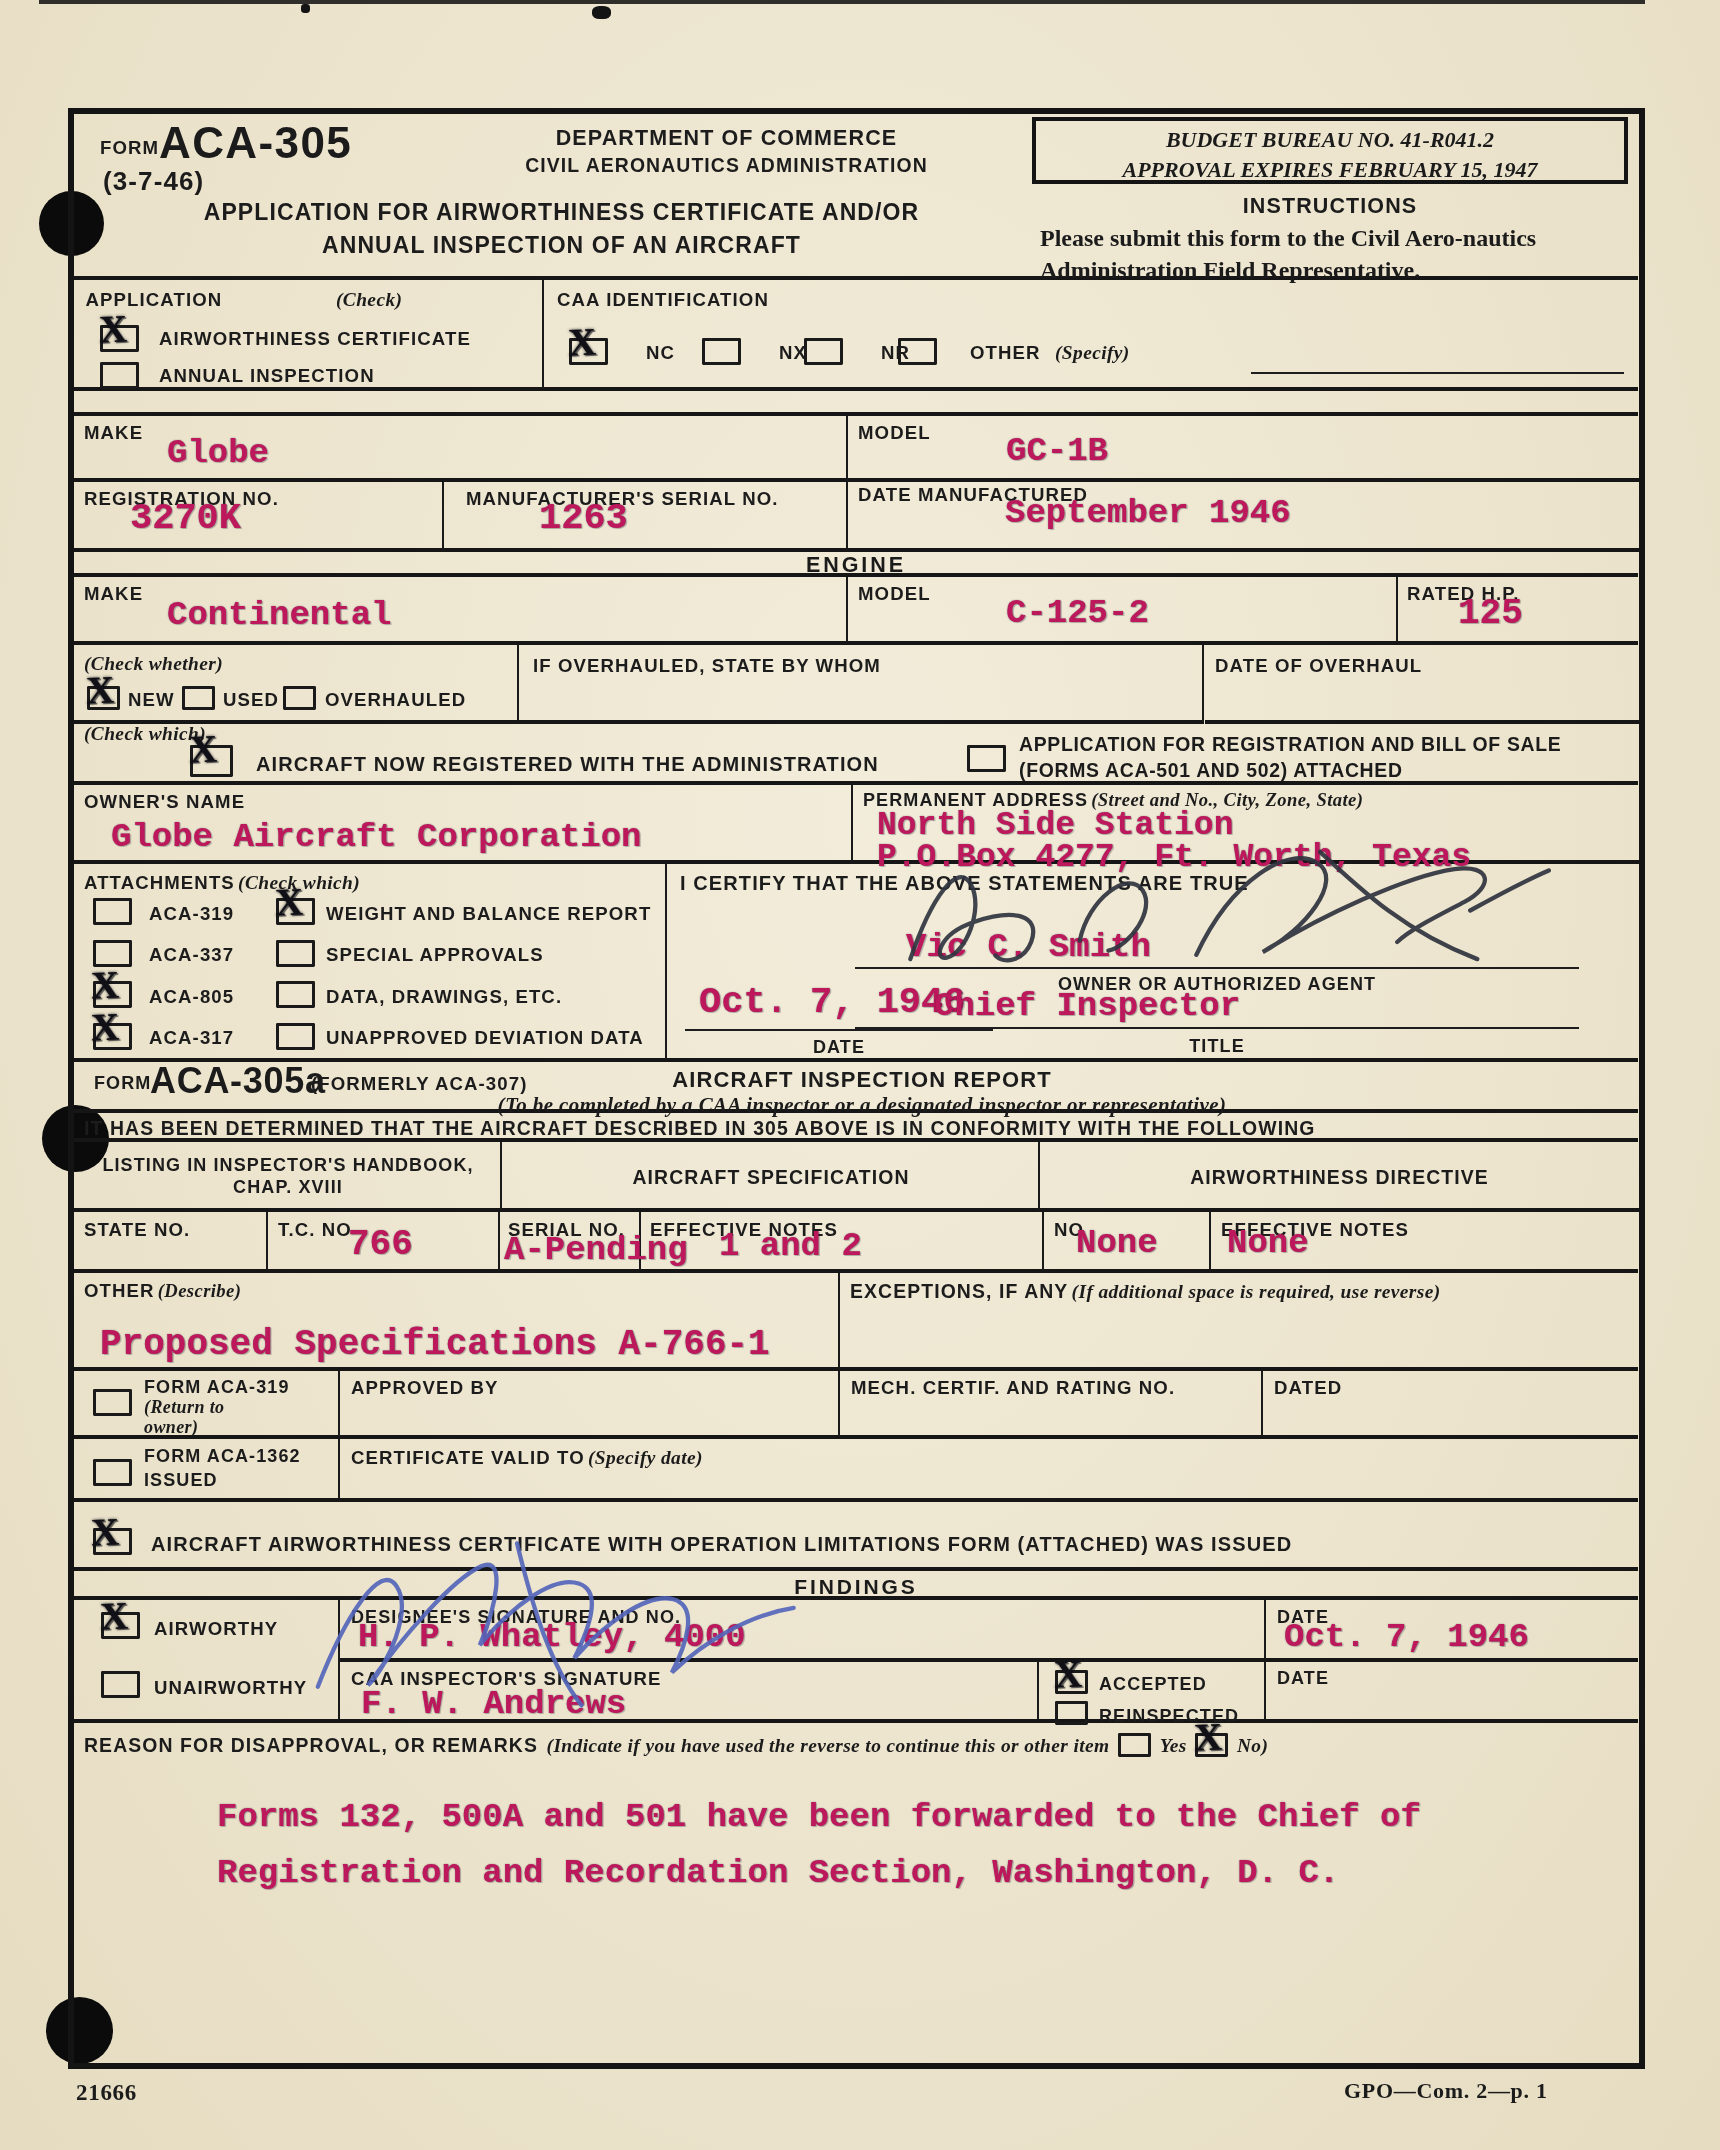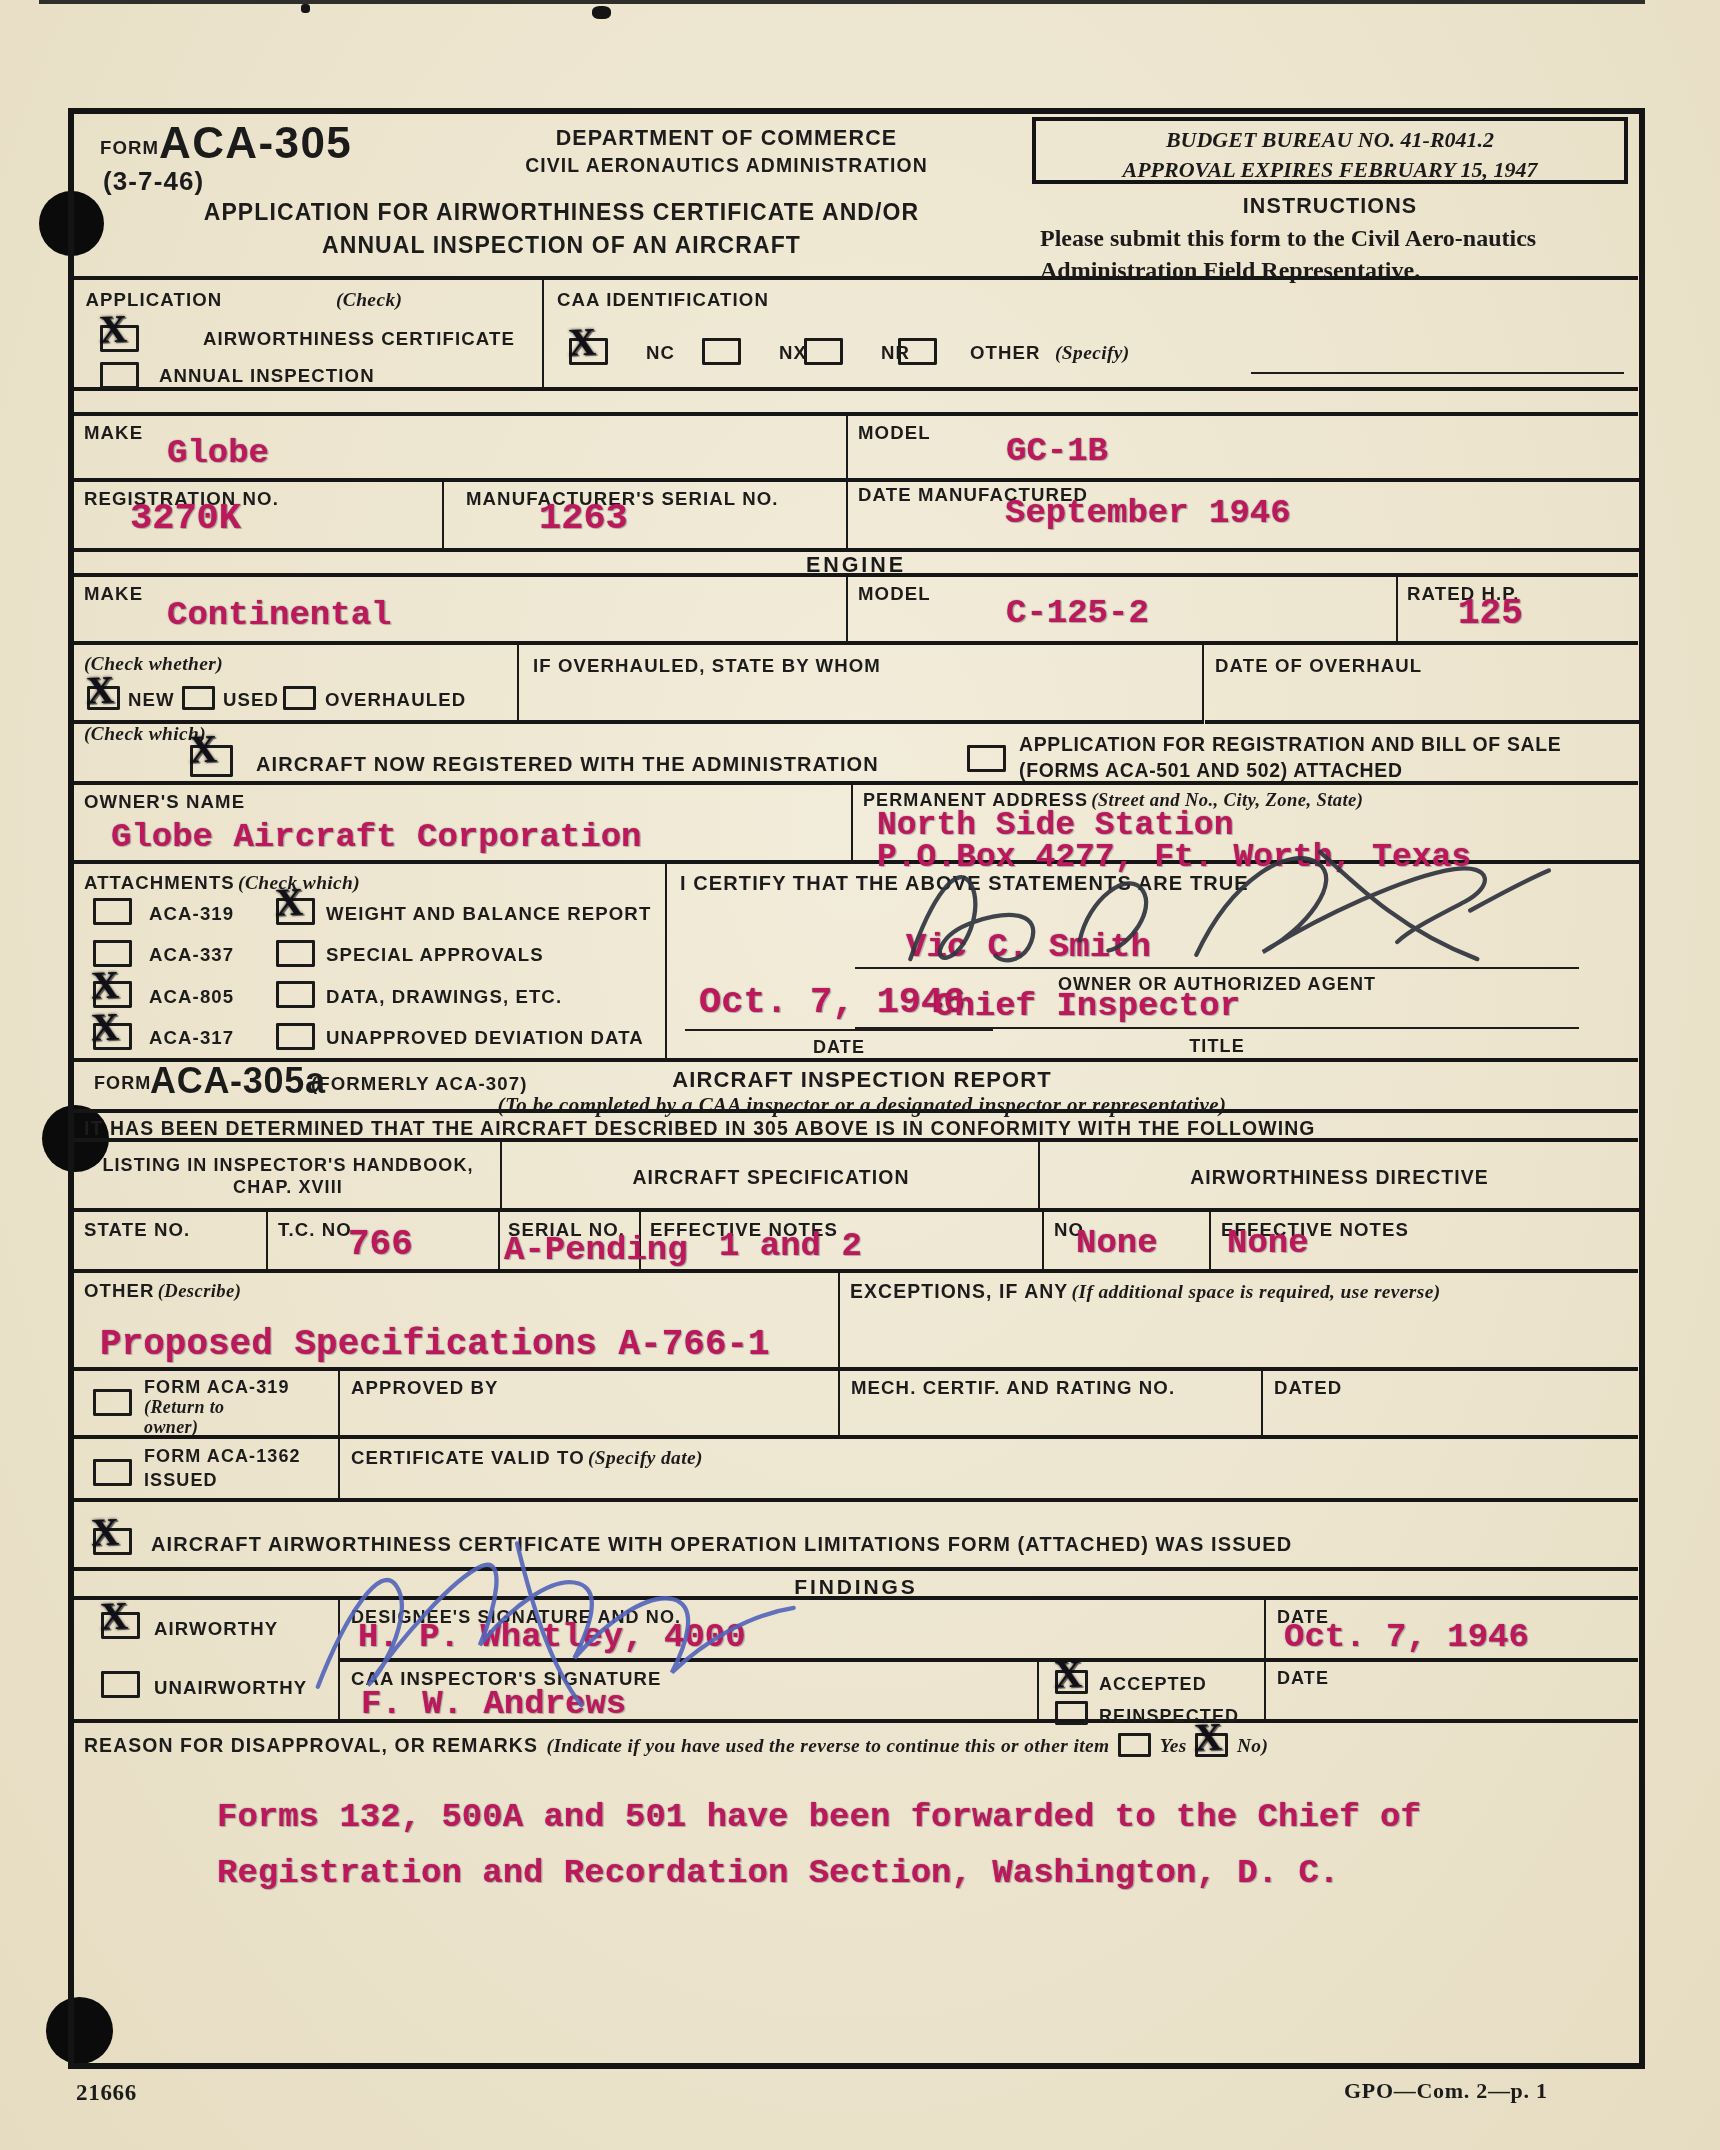--- a/index.html
+++ b/index.html
@@ -67,21 +67,21 @@
   </div>
   <div class="abs center lbl" style="left:958px;top:80px;width:596px;font-size:21.5px;">INSTRUCTIONS</div>
   <div class="abs note" style="left:966px;top:108px;width:592px;font-size:24px;white-space:normal;">Please submit this form to the Civil Aero-nautics Administration Field Representative.</div>
 
   <div class="cell br bb" style="left:0;top:166px;width:470px;height:111px;"></div>
   <div class="cell bb" style="left:470px;top:166px;width:1094px;height:111px;"></div>
 
   <span class="abs lbl" style="left:11.5px;top:175px;">APPLICATION</span>
   <span class="abs it" style="left:262px;top:174px;">(Check)</span>
   <span class="cb checked" style="left:26px;top:211px;"></span>
-  <span class="abs lbl" style="left:85px;top:214px;margin-left:44px;">AIRWORTHINESS CERTIFICATE</span>
+  <span class="abs lbl" style="left:85px;top:214px;">AIRWORTHINESS CERTIFICATE</span>
   <span class="cb" style="left:26px;top:248px;"></span>
   <span class="abs lbl" style="left:85px;top:251px;">ANNUAL INSPECTION</span>
 
   <span class="abs lbl" style="left:483px;top:175px;">CAA IDENTIFICATION</span>
   <span class="cb checked" style="left:495px;top:224px;"></span>
   <span class="abs lbl" style="left:572px;top:228px;">NC</span>
   <span class="cb" style="left:628px;top:224px;"></span>
   <span class="abs lbl" style="left:705px;top:228px;">NX</span>
   <span class="cb" style="left:730px;top:224px;"></span>
   <span class="abs lbl" style="left:807px;top:228px;">NR</span>

